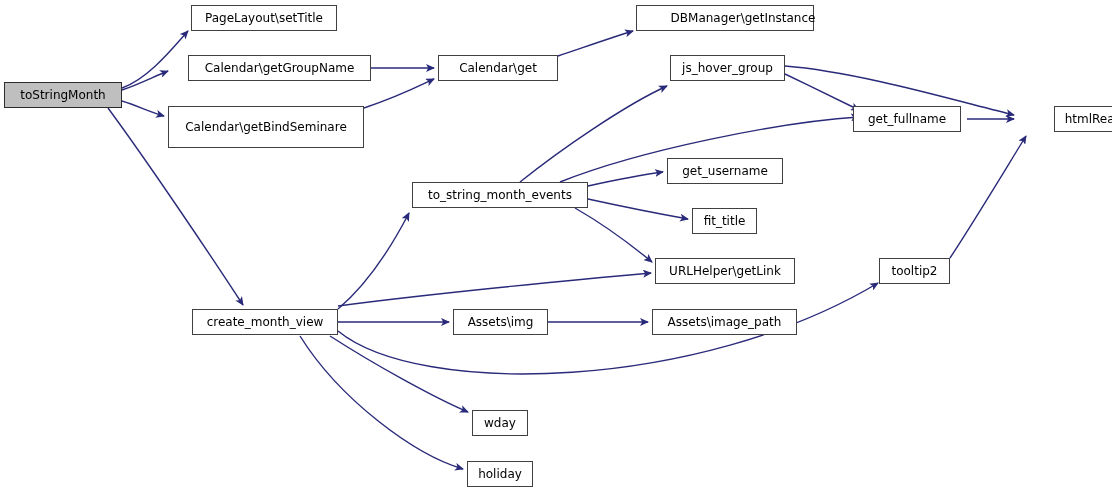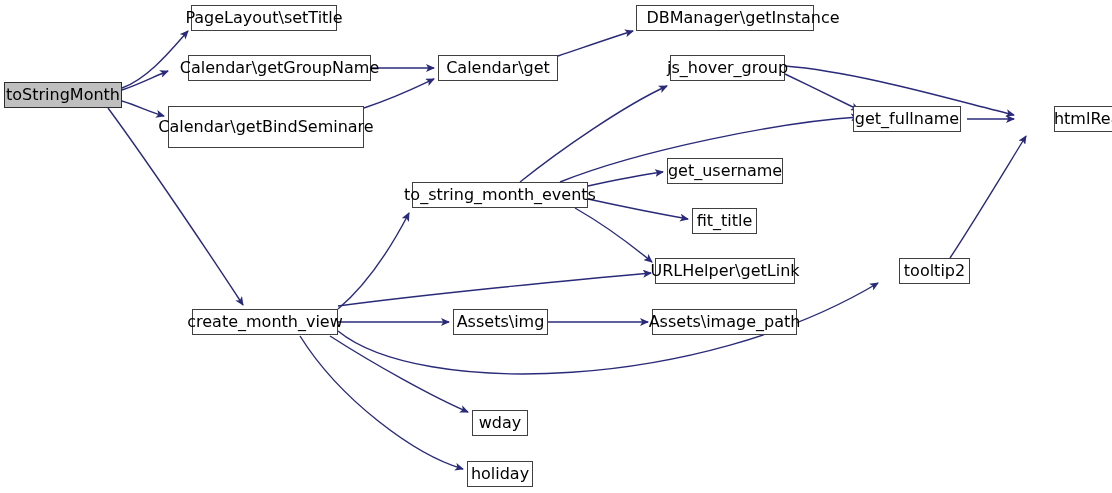--- a/index.html
+++ b/index.html
@@ -6,21 +6,21 @@
   body{font-family:"DejaVu Sans", sans-serif;}
   #canvas{position:relative;width:1112px;height:493px;background:#ffffff;overflow:hidden;}
   #edges{position:absolute;left:0;top:0;width:1112px;height:493px;}
   .node{
     position:absolute;
     box-sizing:border-box;
     border:1px solid #404040;
     background:#ffffff;
     display:flex;align-items:center;justify-content:center;
     font-family:"DejaVu Sans", sans-serif;
-    font-size:16px;
+    font-size:12px;
     color:#000000;
     line-height:1;
     white-space:nowrap;
     z-index:2;
   }
   .node.root{background:#bfbfbf;border-color:#2c2c2c;}
 </style>
 </head>
 <body>
 
@@ -64,20 +64,20 @@
       <div class="node" style="left: 168px; top: 106px; width: 196px; height: 42px;">Calendar\getBindSeminare</div>
       <div class="node" style="left: 438px; top: 55px; width: 120px; height: 26px;">Calendar\get</div>
       <div class="node" style="left: 636px; top: 5px; width: 178px; height: 26px; padding-left: 36px;">DBManager\getInstance</div>
       <div class="node" style="left: 670px; top: 55px; width: 115px; height: 26px;">js_hover_group</div>
       <div class="node" style="left: 853px; top: 106px; width: 108px; height: 26px;">get_fullname</div>
       <div class="node" style="left: 1018px; top: 106px; width: 86px; height: 26px; margin-left: 36px;">htmlReady</div>
       <div class="node" style="left: 412px; top: 182px; width: 176px; height: 26px;">to_string_month_events</div>
       <div class="node" style="left: 667px; top: 158px; width: 116px; height: 26px;">get_username</div>
       <div class="node" style="left: 692px; top: 208px; width: 65px; height: 26px;">fit_title</div>
       <div class="node" style="left: 655px; top: 258px; width: 140px; height: 26px;">URLHelper\getLink</div>
-      <div class="node" style="left: 879px; top: 258px; width: 71px; height: 26px; margin-left: 20px;">tooltip2</div>
+      <div class="node" style="left: 879px; top: 258px; width: 71px; height: 26px;">tooltip2</div>
       <div class="node" style="left: 192px; top: 309px; width: 146px; height: 26px;">create_month_view</div>
       <div class="node" style="left: 453px; top: 309px; width: 95px; height: 26px;">Assets\img</div>
       <div class="node" style="left: 652px; top: 309px; width: 145px; height: 26px;">Assets\image_path</div>
       <div class="node" style="left: 472px; top: 410px; width: 56px; height: 26px;">wday</div>
       <div class="node" style="left: 467px; top: 461px; width: 66px; height: 26px;">holiday</div>
     </div>
 </div>
 
 </body></html>

